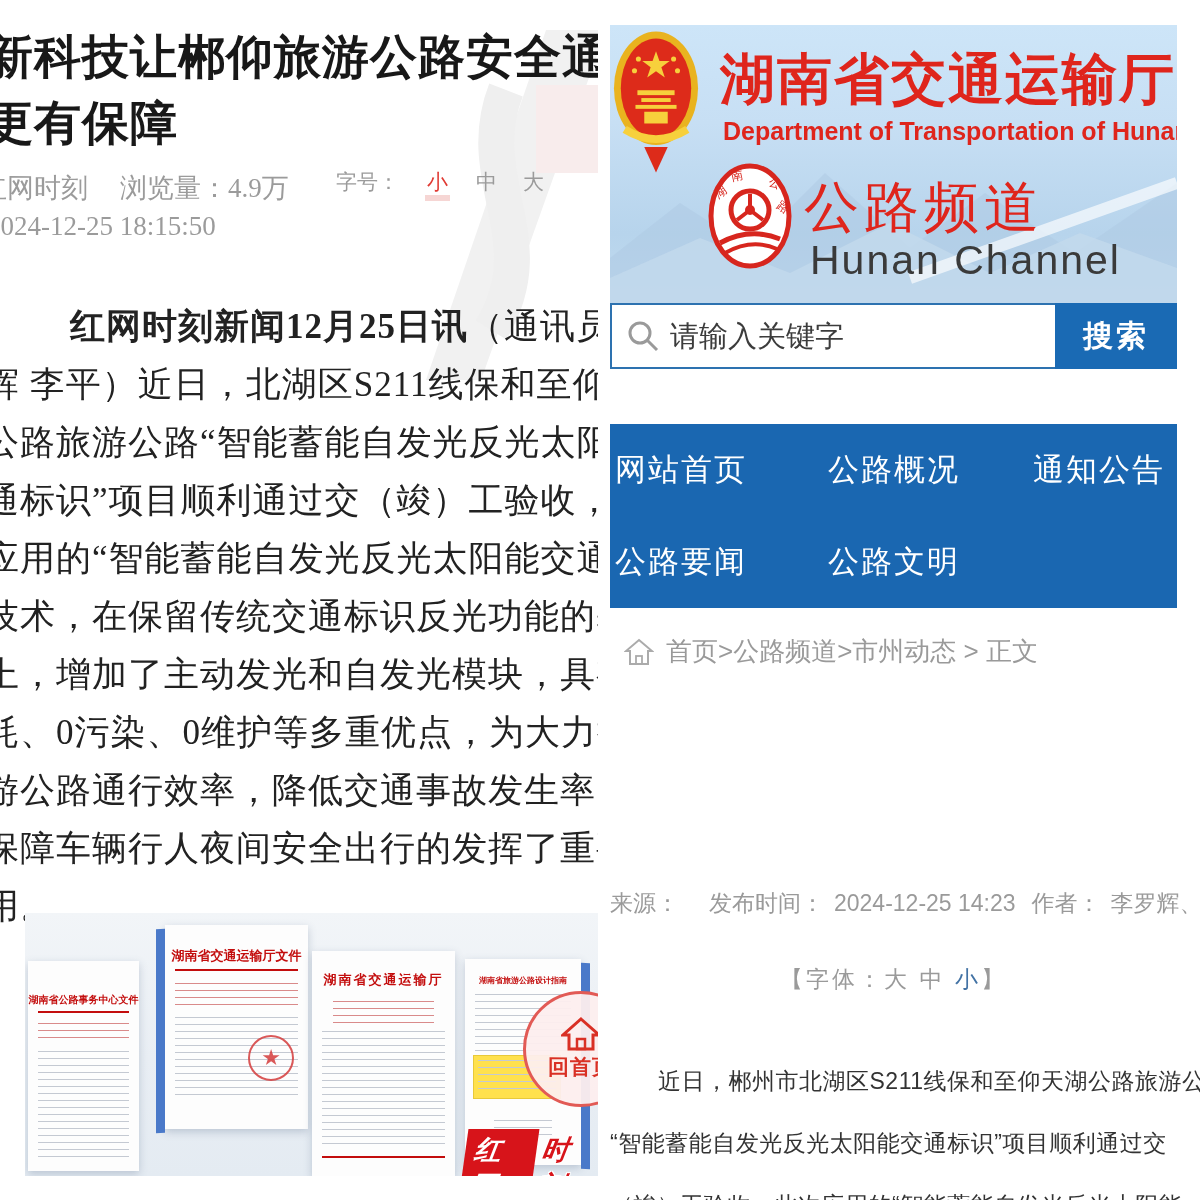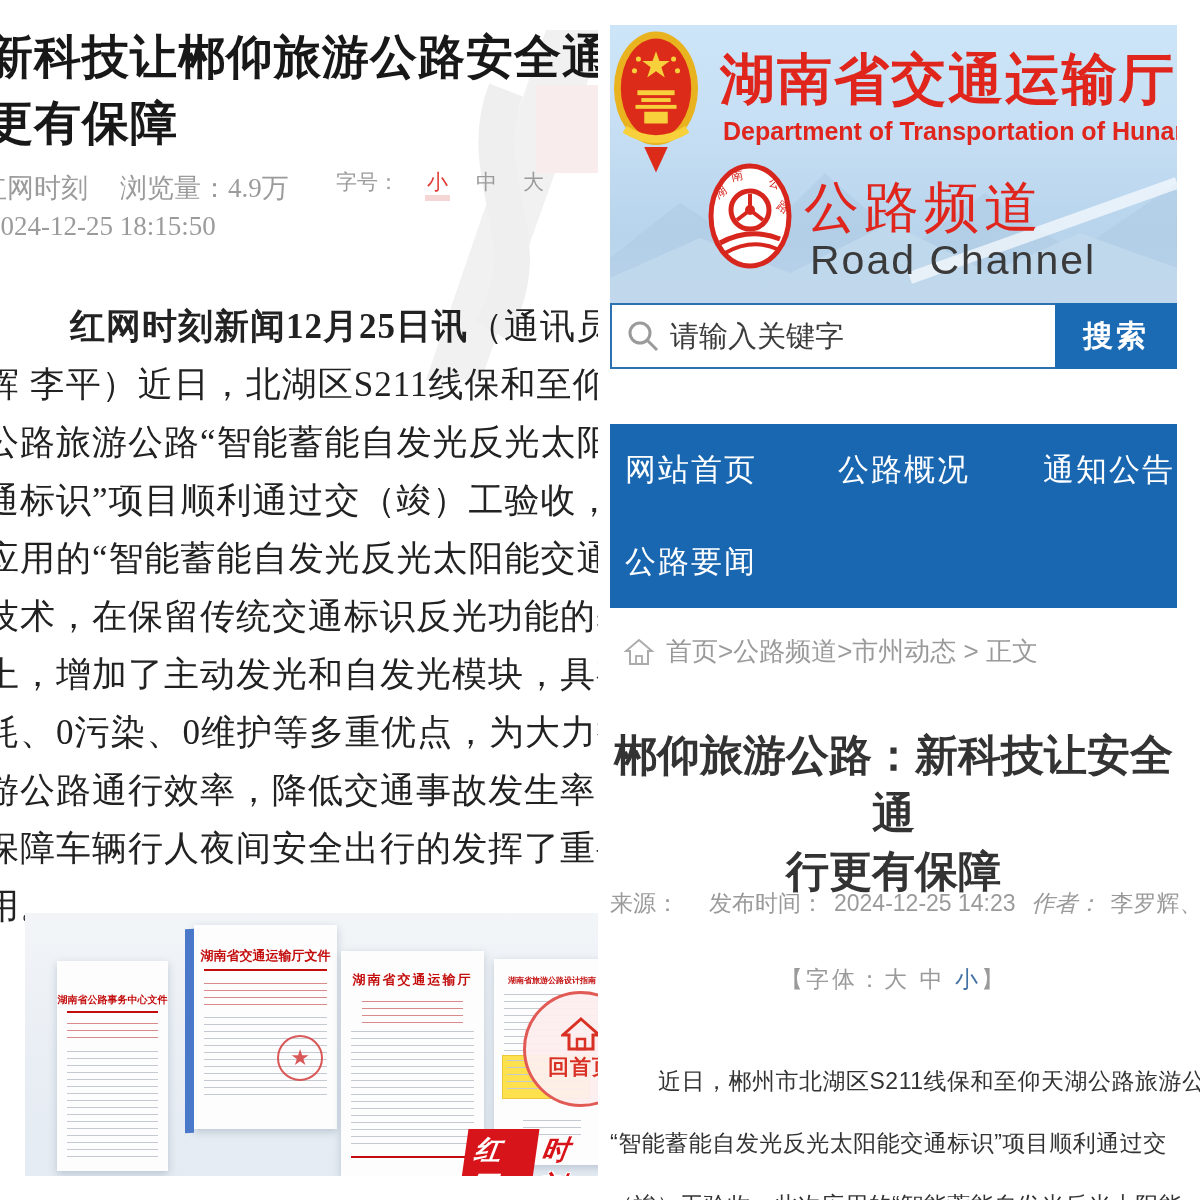--- a/index.html
+++ b/index.html
@@ -23,21 +23,21 @@
           font-family:"Liberation Serif","DejaVu Serif",serif;}
   .l-body{position:absolute;left:0;top:298px;width:100%;}
   .l-line{white-space:nowrap;margin-left:-16px;font-size:35px;line-height:58px;color:#222;
           letter-spacing:1px;font-family:"Liberation Serif","DejaVu Serif",serif;}
   .l-line .lead{font-weight:bold;}
   .l-line.first{padding-left:86px;}
 
   
   .l-figure{position:absolute;left:25px;top:913px;width:573px;height:263px;overflow:hidden;
             background:linear-gradient(180deg,#f2f5f8 0%,#e9eef4 55%,#e4ebf2 100%);}
-  .doc{position:absolute;background:#fdfdfd;box-shadow:0 3px 8px rgba(90,110,140,.30);margin-left:29px;}
+  .doc{position:absolute;background:#fdfdfd;box-shadow:0 3px 8px rgba(90,110,140,.30);}
   .doc-title{color:#c30d0d;font-weight:bold;text-align:center;white-space:nowrap;
              font-family:"Liberation Serif","DejaVu Serif",serif;}
   .red-rule{height:2px;background:#c30d0d;margin:4px 10px 0 10px;}
   .doc-lines{margin:8px 10px 0 10px;background:repeating-linear-gradient(180deg,#c4c9d2 0 1px,transparent 1px 7px);}
   .doc-lines.red{background:repeating-linear-gradient(180deg,#d98a8a 0 1px,transparent 1px 7px);}
   .spine-l{position:absolute;left:-9px;top:4px;width:9px;height:100%;background:#4a79c9;transform:skewY(-4deg);}
   .spine-r{position:absolute;right:-9px;top:4px;width:9px;height:100%;background:#4a79c9;transform:skewY(4deg);}
   .seal{position:absolute;right:14px;bottom:48px;width:42px;height:42px;border:2px solid #d43c3c;
         border-radius:50%;color:#d43c3c;font-size:22px;display:flex;align-items:center;justify-content:center;opacity:.85;}
   .hl{position:absolute;left:8px;top:96px;width:86px;height:42px;background:#ffe14d;
@@ -71,31 +71,31 @@
   .search-icon{position:absolute;left:14px;top:14px;width:34px;height:34px;}
   .search-input{position:absolute;left:56px;top:4px;width:370px;height:52px;border:none;outline:none;
                 font-size:29px;color:#333;background:transparent;font-family:"Liberation Sans",sans-serif;}
   .search-input::placeholder{color:#3c3c3c;opacity:1;}
   .search-btn{position:absolute;right:-2px;top:-2px;width:122px;height:66px;background:#1a6ab4;
               color:#fff;font-size:30px;font-weight:bold;border:none;letter-spacing:3px;cursor:pointer;
               font-family:"Liberation Sans",sans-serif;}
 
   .nav{position:absolute;left:0;top:424px;width:567px;height:184px;background:#1a67b1;
        display:grid;grid-template-columns:213px 205px 149px;grid-auto-rows:92px;}
-  .nav-item{color:#fff;font-size:31px;display:flex;align-items:center;padding-left:15px;
+  .nav-item{color:#fff;font-size:31px;display:flex;align-items:center;padding-left:5px;
             letter-spacing:2px;cursor:pointer;}
 
   .breadcrumb{position:absolute;left:14px;top:634px;display:flex;align-items:center;gap:12px;
               color:#9a9a9a;font-size:26px;}
   .r-title{position:absolute;left:0;top:726px;width:567px;text-align:center;color:#333;
            font-weight:bold;font-size:43px;line-height:58px;}
   .r-meta{position:absolute;left:0;top:888px;width:590px;color:#9a9a9a;font-size:23px;white-space:nowrap;}
   .r-meta span{margin-right:10px;}
   .r-meta .lbl-time{margin-left:20px;}
-  .r-meta .lbl-author{margin-left:6px;font-style:italic;}
+  .r-meta .lbl-author{margin-left:6px;}
   .r-fontbar{position:absolute;left:0;top:964px;width:567px;text-align:center;color:#9a9a9a;
              font-size:23px;letter-spacing:3px;}
   .r-fontbar .f-small{color:#4272a4;}
   .r-line{position:absolute;left:0;white-space:nowrap;font-size:23px;color:#333;letter-spacing:0.5px;}
   .r-line.l1{top:1066px;padding-left:48px;}
   .r-line.l2{top:1128px;}
   .r-line.l3{top:1190px;}
 </style>
 </head>
 <body>
@@ -220,51 +220,48 @@
       <circle cx="42" cy="47" r="5" fill="#d7261e"></circle>
       <path d="M42 47 V31 M42 47 L29 57 M42 47 L55 57" stroke="#d7261e" stroke-width="4"></path>
       <path d="M12 80 Q42 64 72 76" stroke="#d7261e" stroke-width="5" fill="none"></path>
       <path d="M17 90 Q44 75 69 86" stroke="#d7261e" stroke-width="4" fill="none"></path>
       <text x="10" y="36" font-size="12" fill="#d7261e" transform="rotate(-35 10 36)">湖</text>
       <text x="24" y="18" font-size="12" fill="#d7261e" transform="rotate(-12 24 18)">南</text>
       <text x="60" y="22" font-size="12" fill="#d7261e" transform="rotate(18 60 22)">公</text>
       <text x="68" y="44" font-size="12" fill="#d7261e" transform="rotate(35 68 44)">路</text>
     </svg>
     <div class="channel-cn">公路频道</div>
-    <div class="channel-en">Road Channel</div>
+    <div class="channel-en">Hunan Channel</div>
   </div>
 
   <div class="searchbar">
     <svg class="search-icon" viewBox="0 0 34 34">
       <circle cx="14" cy="14" r="10" fill="none" stroke="#9a9a9a" stroke-width="3"></circle>
       <line x1="21" y1="21" x2="31" y2="31" stroke="#9a9a9a" stroke-width="3"></line>
     </svg>
     <input class="search-input" type="text" placeholder="请输入关键字" style="">
     <button class="search-btn">搜索</button>
   </div>
 
   <div class="nav">
     <div class="nav-item">网站首页</div>
     <div class="nav-item">公路概况</div>
     <div class="nav-item">通知公告</div>
     <div class="nav-item">公路要闻</div>
+    <div class="nav-item">公路文明</div>
   </div>
 
   <div class="breadcrumb">
     <svg width="30" height="30" viewBox="0 0 30 30">
       <path d="M15 3 L28 14 L24 14 L24 27 L6 27 L6 14 L2 14 Z" fill="none" stroke="#ababab" stroke-width="2"></path>
       <rect x="12" y="19" width="6" height="8" fill="none" stroke="#ababab" stroke-width="1.8"></rect>
     </svg>
     <span>首页&gt;公路频道&gt;市州动态 &gt; 正文</span>
   </div>
 
-  <div class="r-title">
-    <div>郴仰旅游公路：新科技让安全通</div>
-    <div>行更有保障</div>
-  </div>
 
   <div class="r-meta">
     <span>来源：</span><span class="lbl-time">发布时间：</span><span>2024-12-25 14:23</span><span class="lbl-author">作者：</span><span>李罗辉、李平</span>
   </div>
 
   <div class="r-fontbar">
     <span>【字体：</span><span>大</span> <span>中</span> <span class="f-small">小</span><span>】</span>
   </div>
 
   <div class="r-line l1">近日，郴州市北湖区S211线保和至仰天湖公路旅游公路</div>

